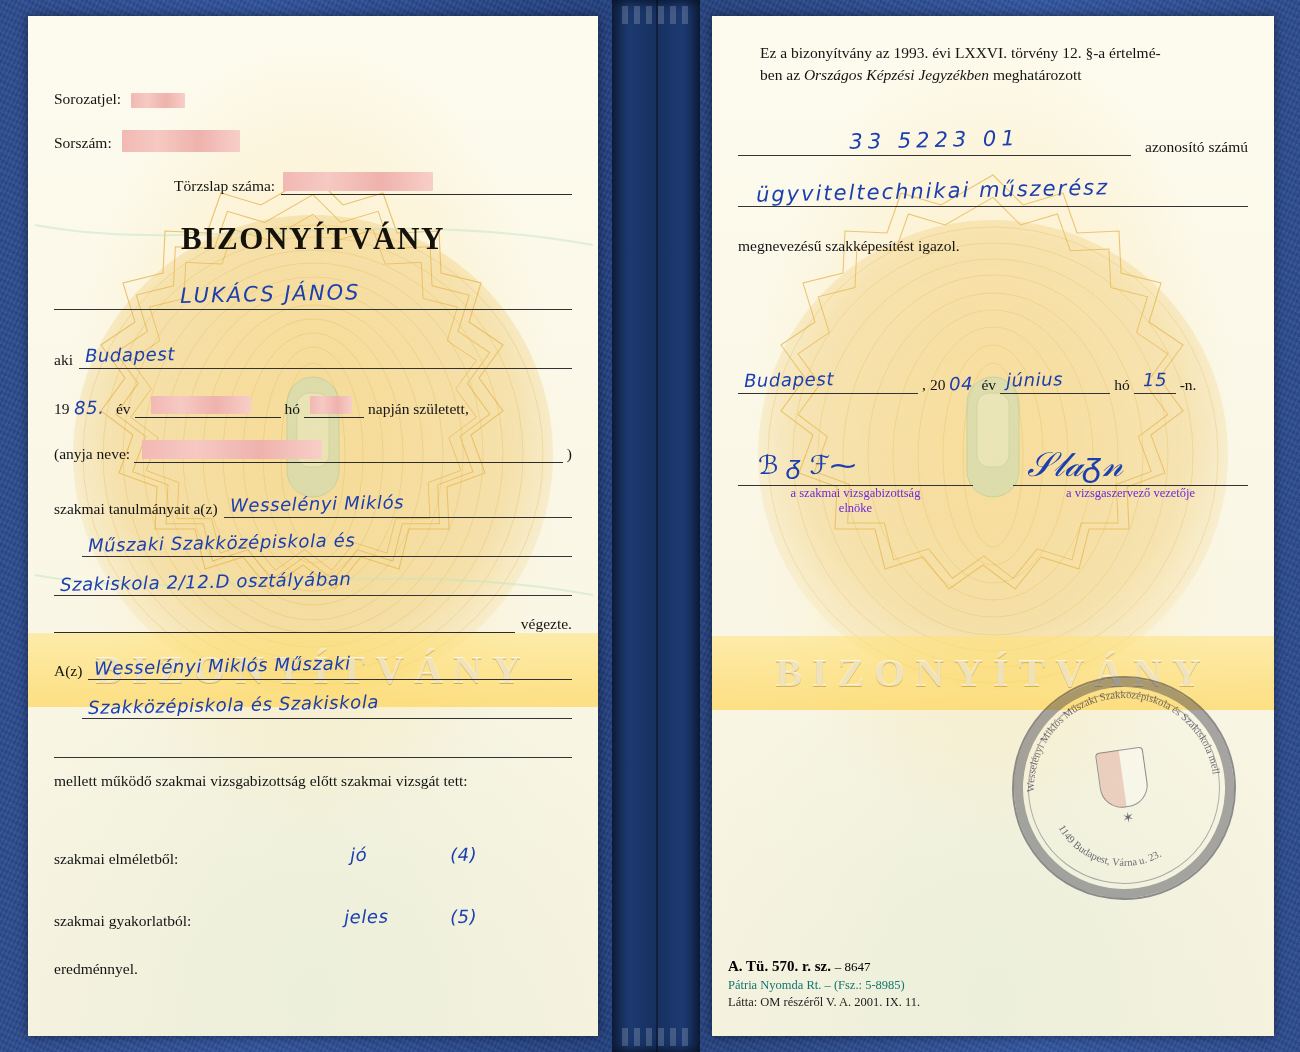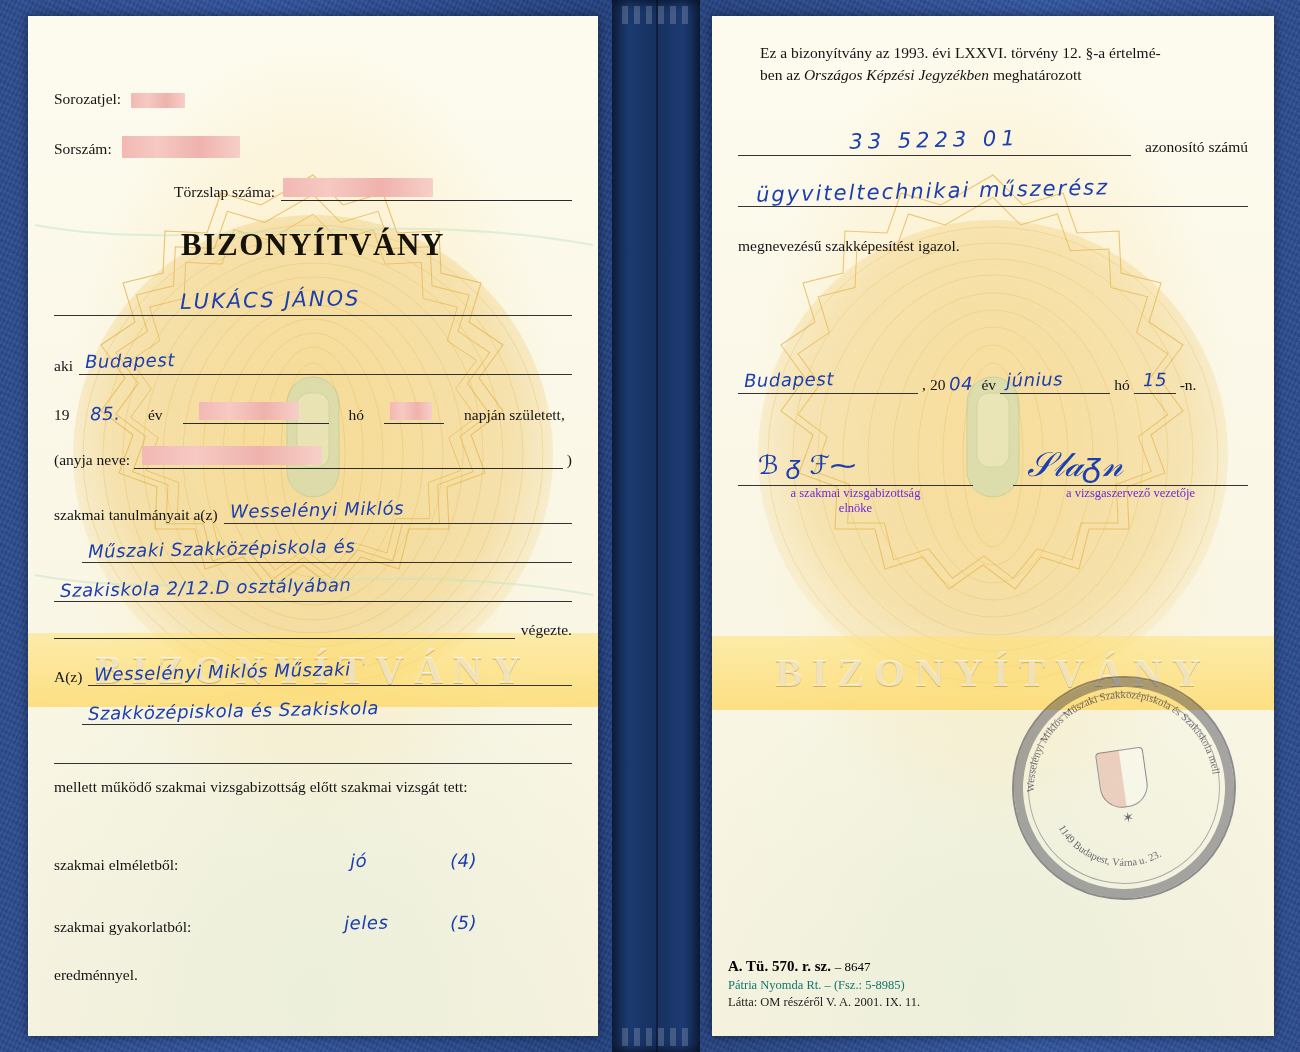--- a/index.html
+++ b/index.html
@@ -169,21 +169,21 @@
         </g>
       </g>
     </svg>
 
     <div class="wmband">
       <span>BIZONYÍTVÁNY</span>
     </div>
 
     <div class="content" style="padding-top:74px;">
 
-      <div class="row l-row" style="margin-bottom:28px;text-align:center;">
+      <div class="row l-row" style="margin-bottom:22px;text-align:center;">
         <span class="txt">Sorozatjel:</span>
         <span class="redact" style="width:54px;margin-left:4px;"></span>
       </div>
 
       <div class="row l-row" style="margin-bottom:20px;">
         <span class="txt">Sorszám:</span>
         <span class="redact" style="width:118px;height:22px;margin-left:4px;"></span>
       </div>
 
       <div class="row" style="margin-left:120px;margin-bottom:14px;">
@@ -199,21 +199,21 @@
         <span class="hw hand big" style="left:126px;">LUKÁCS JÁNOS</span>
       </div>
 
       <div class="row" style="margin-bottom:26px;">
         <span class="txt">aki</span>
         <span class="fill ul">
           <span class="hw hand">Budapest</span>
         </span>
       </div>
 
-      <div class="row" style="margin-bottom:22px;gap:20px;">
+      <div class="row" style="margin-bottom:22px;gap:4px;">
         <span class="txt">19</span>
         <span class="hand" style="font-size:18px;">85.</span>
         <span class="txt" style="margin-left:8px;">év</span>
         <span class="line" style="width:146px;height:22px;position:relative;">
           <span class="redact" style="position:absolute;left:16px;bottom:3px;width:100px;height:18px;"></span>
         </span>
         <span class="txt">hó</span>
         <span class="line" style="width:60px;height:22px;position:relative;">
           <span class="redact" style="position:absolute;left:6px;bottom:3px;width:42px;height:18px;"></span>
         </span>

